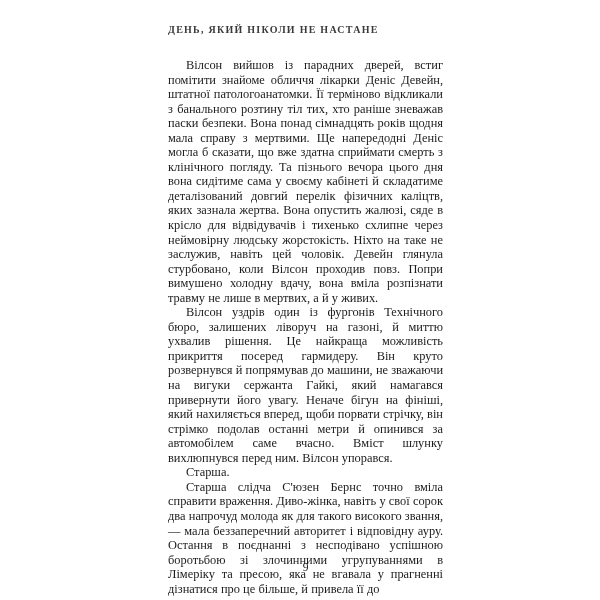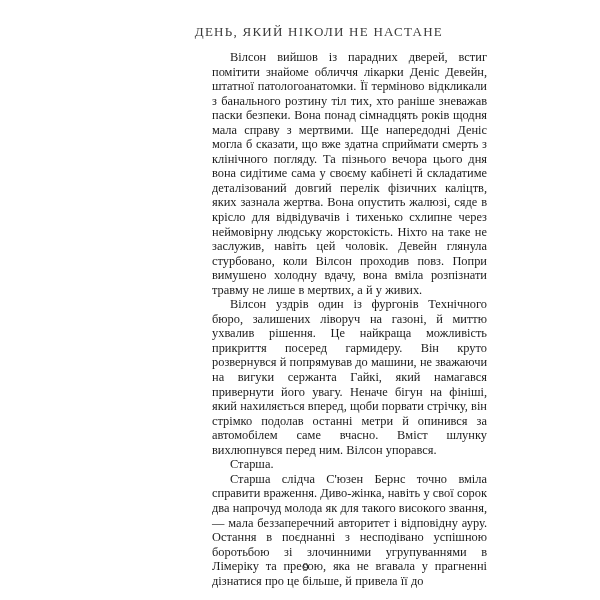--- a/index.html
+++ b/index.html
@@ -21,34 +21,33 @@
     height: 600px;
     background: #ffffff;
   }
 
   
   .running-header {
     position: absolute;
     left: 168px;
     top: 24px;
     width: 275px;
-    text-align: right;
-    font-size: 13px;
+    font-size: 10px;
     letter-spacing: 1.25px;
     color: #3a3a3a;
     white-space: nowrap;
+    font-weight: bold;
   }
 
   
   .text-block {
     position: absolute;
     left: 168px;
-    top: 50px;
+    top: 58px;
     width: 275px;
-    margin-left: 44px;
   }
 
   .para {
     margin: 0;
     text-align: justify;
     text-align-last: left;
     text-indent: 18px;
     font-size: 12.4px;
     line-height: 14.55px;
     color: #1b1b1b;

